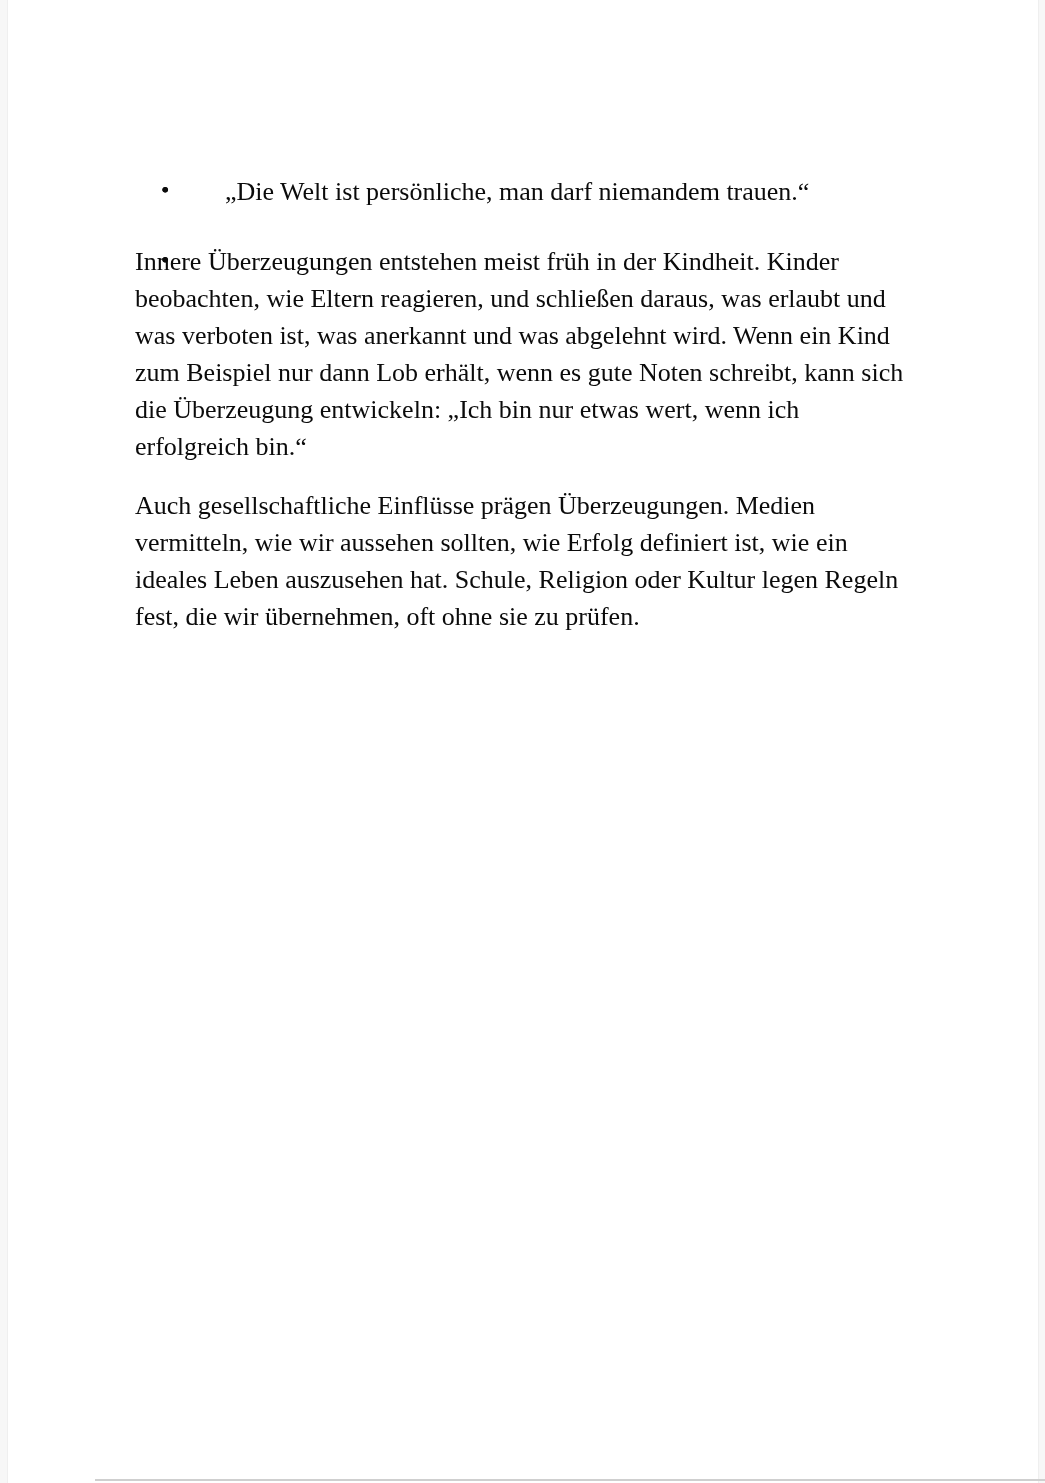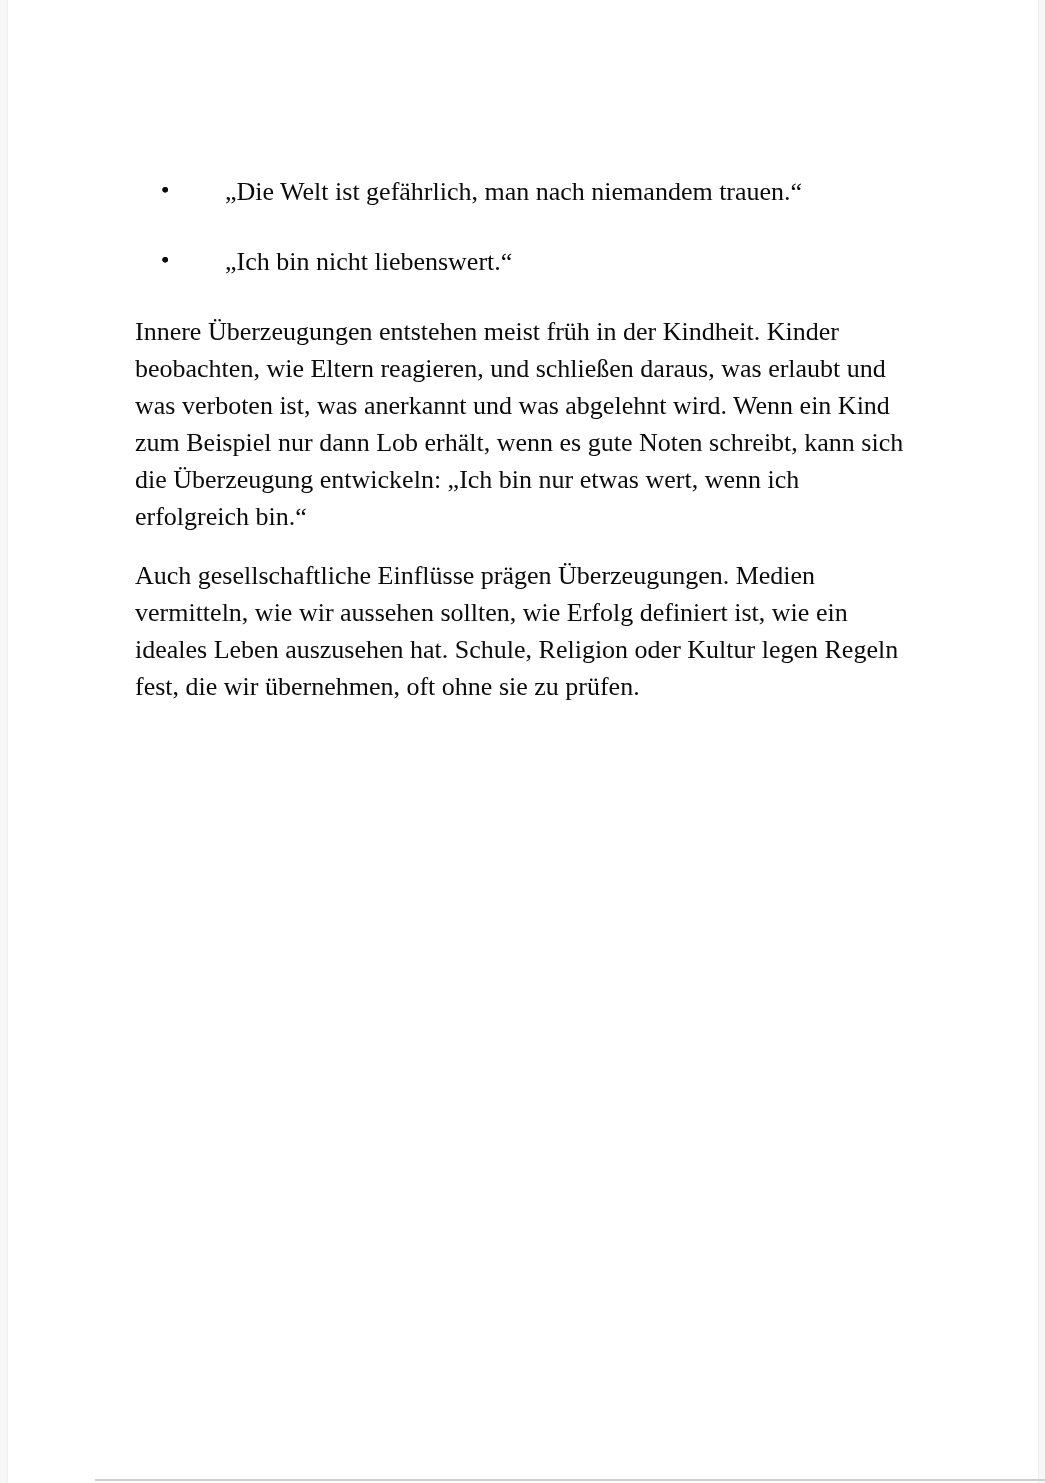--- a/index.html
+++ b/index.html
@@ -96,28 +96,27 @@
   <div class="edge-bottom"></div>
 
   <div class="content">
 
     <ul class="belief-list">
       <li>
         <span class="bullet">•</span>
       </li>
       <li>
         <span class="bullet">•</span>
-        <span>„Die Welt ist gefährlich, man nach niemandem trauen.“</span>
+        <span>„Die Welt ist persönliche, man darf niemandem trauen.“</span>
       </li>
       <li>
         <span class="bullet">•</span>
       </li>
       <li>
         <span class="bullet">•</span>
-        <span>„Ich bin nicht liebenswert.“</span>
       </li>
     </ul>
 
 
 
     <p class="para">Innere Überzeugungen entstehen meist früh in der Kindheit. Kinder beobachten, wie Eltern reagieren, und schließen daraus, was erlaubt und was verboten ist, was anerkannt und was abgelehnt wird. Wenn ein Kind zum Beispiel nur dann Lob erhält, wenn es gute Noten schreibt, kann sich die Überzeugung entwickeln: „Ich bin nur etwas wert, wenn ich erfolgreich bin.“</p>
     <p class="para">Auch gesellschaftliche Einflüsse prägen Überzeugungen. Medien vermitteln, wie wir aussehen sollten, wie Erfolg definiert ist, wie ein ideales Leben auszusehen hat. Schule, Religion oder Kultur legen Regeln fest, die wir übernehmen, oft ohne sie zu prüfen.</p>
 
   </div>
 </div>

